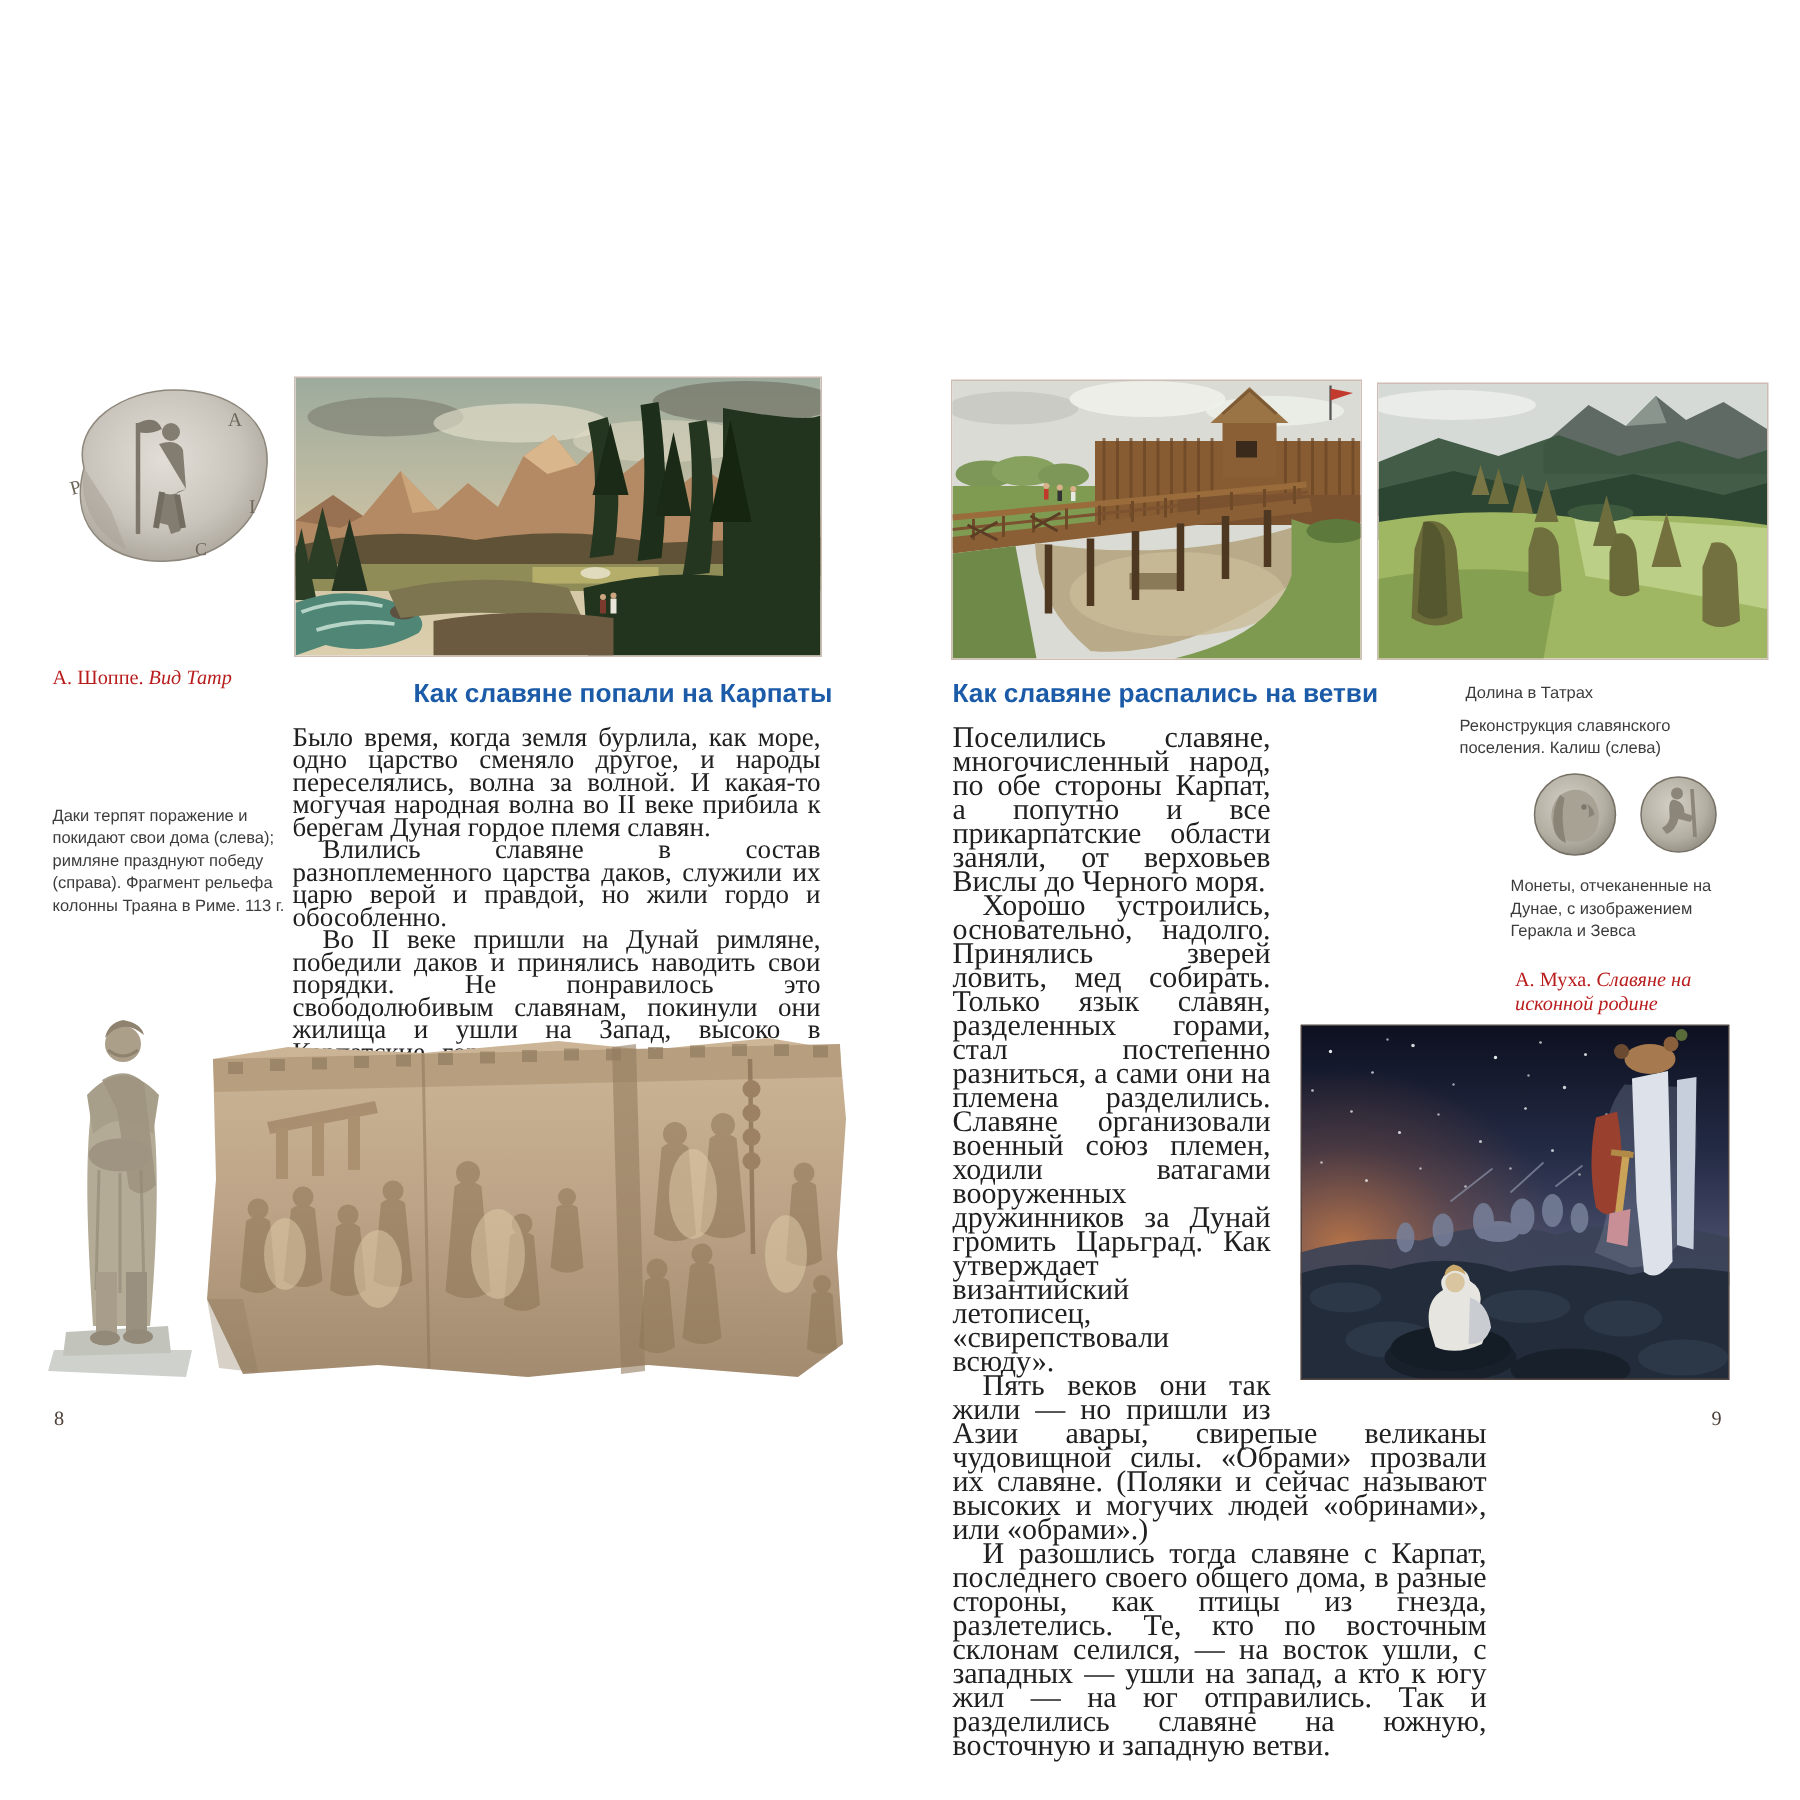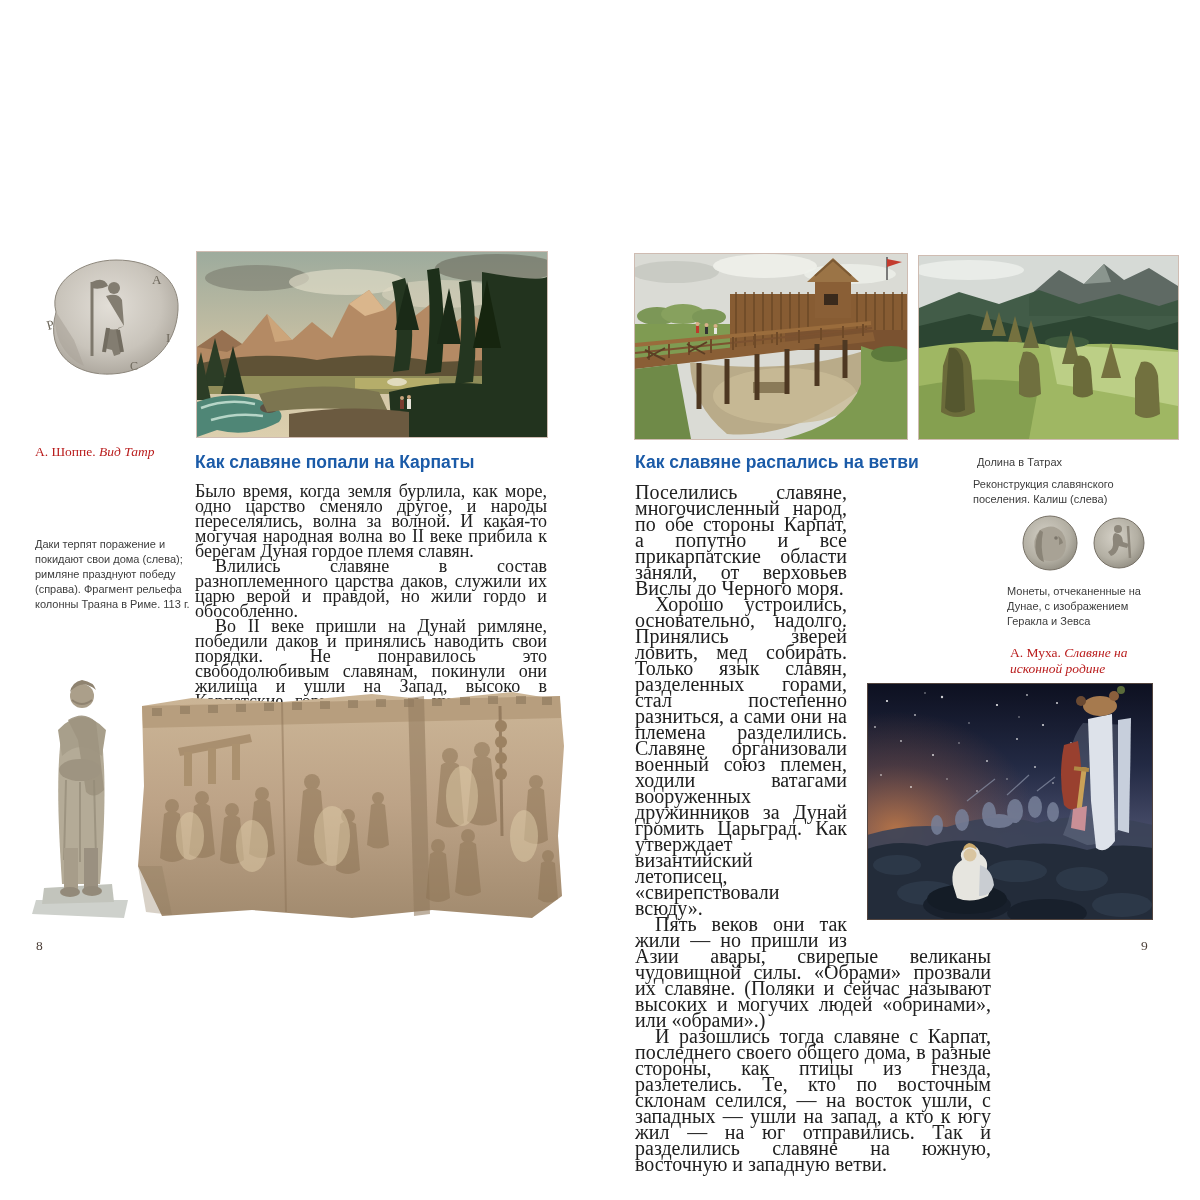--- a/index.html
+++ b/index.html
@@ -89,21 +89,21 @@
     <ellipse cx="72" cy="156" rx="9" ry="5" fill="#5d5142"></ellipse>
     <ellipse cx="96" cy="150" rx="7" ry="4" fill="#5d5142"></ellipse>
     <path d="M62,142 Q122,128 182,140 L192,162 Q130,152 70,160 Z" fill="#7c7550"></path>
     <path d="M92,162 Q150,152 212,160 L212,185 L92,185 Z" fill="#6b5a40"></path>
     <rect x="203" y="148" width="4" height="9" fill="#7a3a2e"></rect>
     <rect x="210" y="147" width="4" height="10" fill="#e8e4da"></rect>
     <circle cx="205" cy="146" r="2" fill="#caa57e"></circle>
     <circle cx="212" cy="145" r="2" fill="#caa57e"></circle>
   </svg>
 
-  <h2 class="abs head" style="left:195px;top:452px;width:360px;">Как славяне попали на Карпаты</h2>
+  <h2 class="abs head" style="left:195px;top:452px;width:360px;text-align:right;">Как славяне попали на Карпаты</h2>
 
   <div class="abs body-text body-left" style="left:195px;top:484px;">
     <p>Было время, когда земля бурлила, как море, одно царство сменяло другое, и народы переселялись, волна за волной. И какая-то могучая народная волна во II веке прибила к берегам Дуная гордое племя славян.</p>
     <p class="ind">Влились славяне в состав разноплеменного царства даков, служили их царю верой и правдой, но жили гордо и обособленно.</p>
     <p class="ind">Во II веке пришли на Дунай римляне, победили даков и принялись наводить свои порядки. Не понравилось это свободолюбивым славянам, покинули они жилища и ушли на Запад, высоко в Карпатские горы, туда, где никто их уже достать не мог.</p>
   </div>
 
   <div class="abs cap" style="left:35px;top:537px;width:155px;">Даки терпят поражение и покидают свои дома (слева); римляне празднуют победу (справа). Фрагмент рельефа колонны Траяна в Риме. 113 г.</div>
 
 

